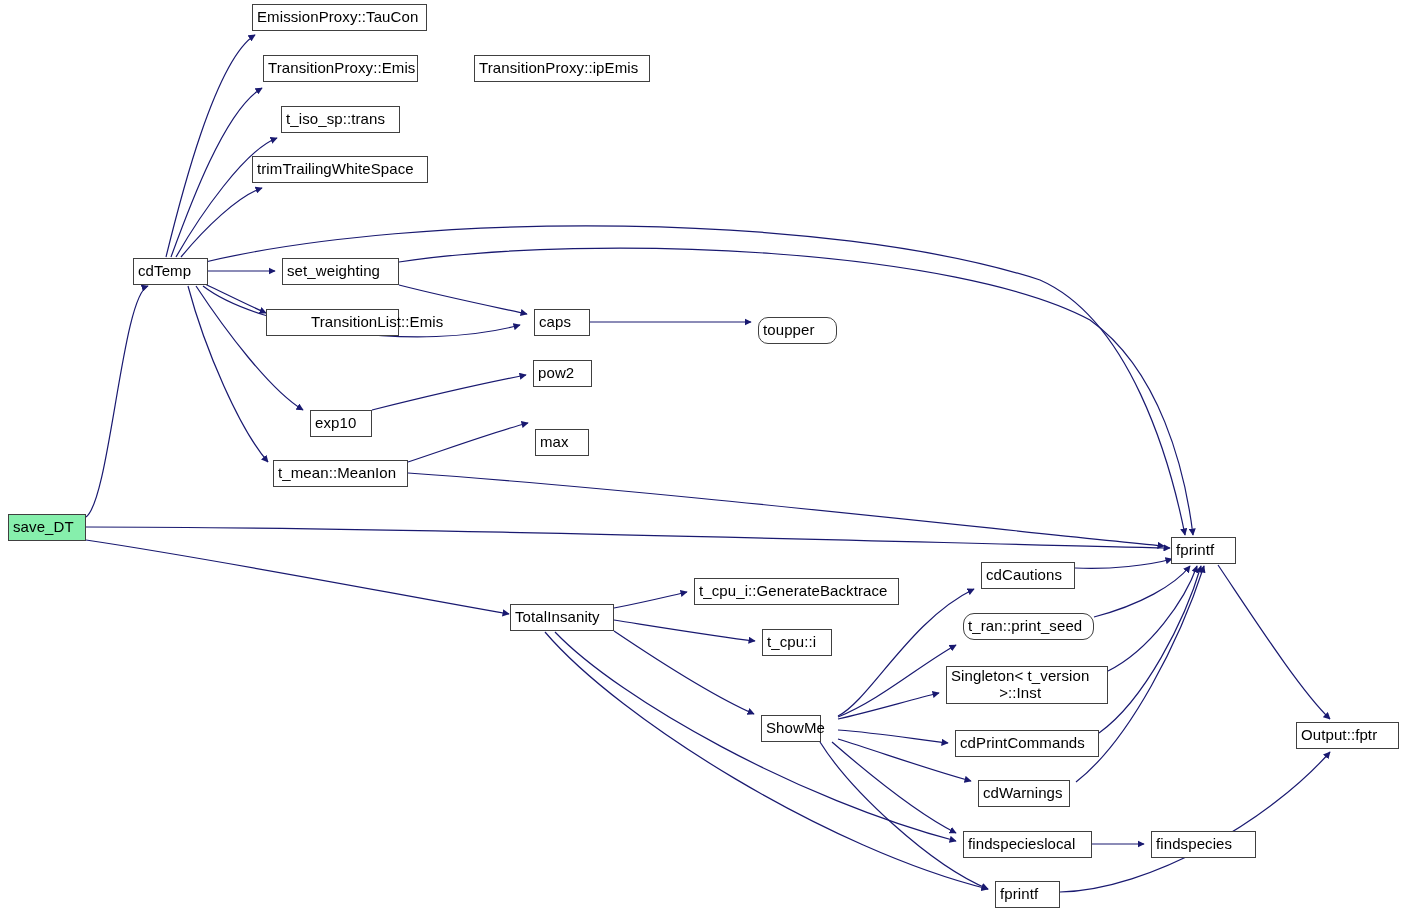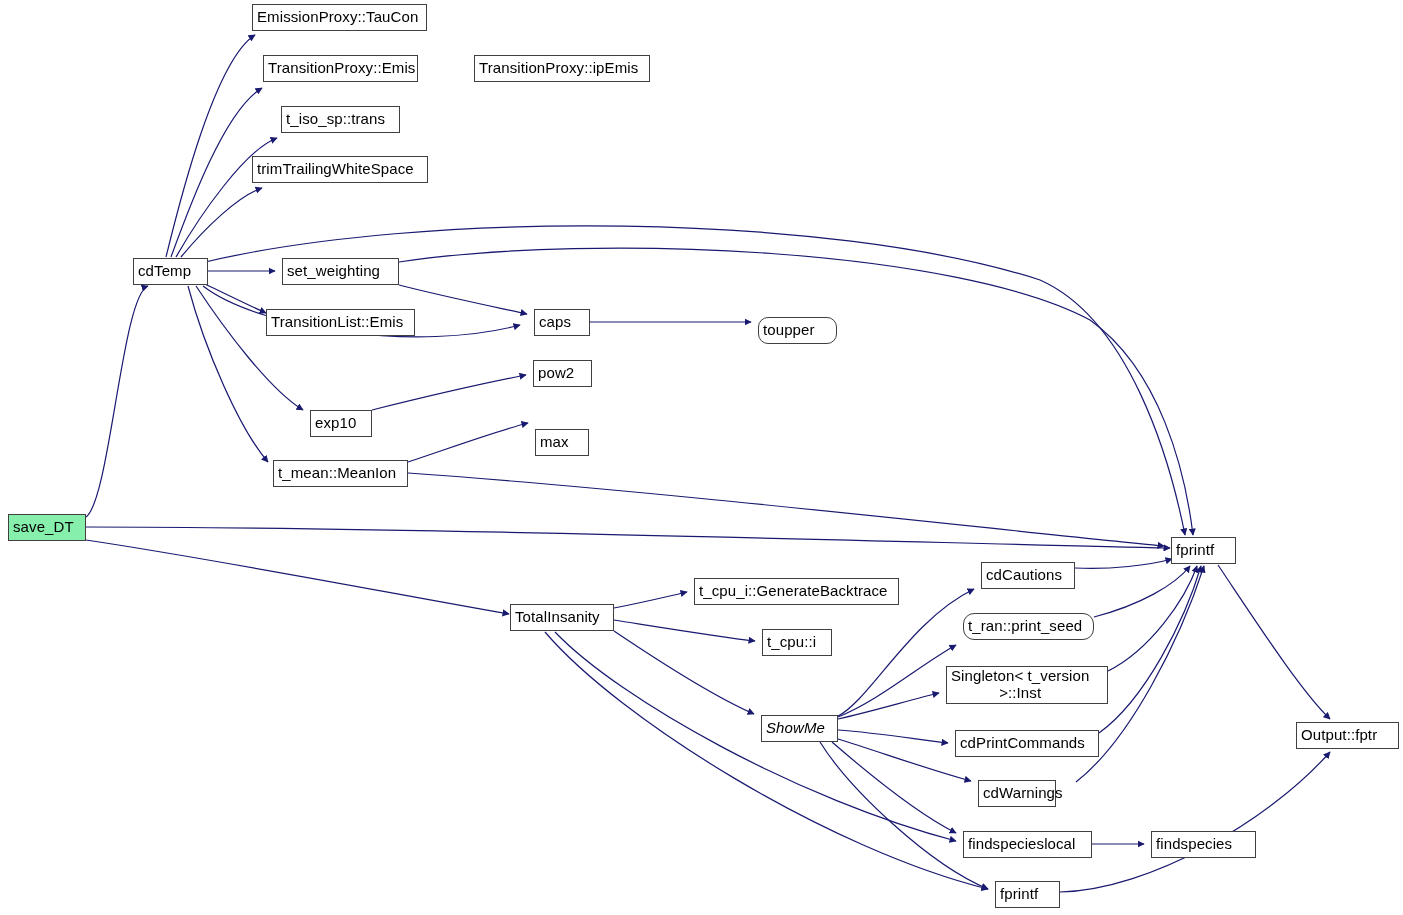--- a/index.html
+++ b/index.html
@@ -106,37 +106,37 @@
 
   <div id="node-layer">
       <div class="node root" style="left: 8px; top: 514px; width: 78px; height: 27px;"><span class="node-label">save_DT</span></div>
       <div class="node" style="left: 133px; top: 258px; width: 75px; height: 27px;"><span class="node-label">cdTemp</span></div>
       <div class="node" style="left: 252px; top: 4px; width: 175px; height: 27px;"><span class="node-label">EmissionProxy::TauCon</span></div>
       <div class="node" style="left: 263px; top: 55px; width: 155px; height: 27px;"><span class="node-label">TransitionProxy::Emis</span></div>
       <div class="node" style="left: 474px; top: 55px; width: 176px; height: 27px;"><span class="node-label">TransitionProxy::ipEmis</span></div>
       <div class="node" style="left: 281px; top: 106px; width: 119px; height: 27px;"><span class="node-label">t_iso_sp::trans</span></div>
       <div class="node" style="left: 252px; top: 156px; width: 176px; height: 27px;"><span class="node-label">trimTrailingWhiteSpace</span></div>
       <div class="node" style="left: 282px; top: 258px; width: 117px; height: 27px;"><span class="node-label">set_weighting</span></div>
-      <div class="node" style="left: 266px; top: 309px; width: 149px; height: 27px;"><span class="node-label">TransitionList::Emis</span></div>
+      <div class="node" style="left: 266px; top: 309px; width: 133px; height: 27px; padding-left: 40px;"><span class="node-label">TransitionList::Emis</span></div>
       <div class="node" style="left: 534px; top: 309px; width: 56px; height: 27px;"><span class="node-label">caps</span></div>
       <div class="node" style="left: 758px; top: 317px; width: 79px; height: 27px; border-radius: 10px;"><span class="node-label">toupper</span></div>
       <div class="node" style="left: 533px; top: 360px; width: 59px; height: 27px;"><span class="node-label">pow2</span></div>
       <div class="node" style="left: 310px; top: 410px; width: 62px; height: 27px;"><span class="node-label">exp10</span></div>
       <div class="node" style="left: 535px; top: 429px; width: 54px; height: 27px;"><span class="node-label">max</span></div>
       <div class="node" style="left: 273px; top: 460px; width: 135px; height: 27px;"><span class="node-label">t_mean::MeanIon</span></div>
       <div class="node" style="left: 1171px; top: 537px; width: 65px; height: 27px;"><span class="node-label">fprintf</span></div>
       <div class="node" style="left: 510px; top: 604px; width: 104px; height: 27px;"><span class="node-label">TotalInsanity</span></div>
       <div class="node" style="left: 694px; top: 578px; width: 205px; height: 27px;"><span class="node-label">t_cpu_i::GenerateBacktrace</span></div>
       <div class="node" style="left: 762px; top: 629px; width: 70px; height: 27px;"><span class="node-label">t_cpu::i</span></div>
       <div class="node" style="left: 981px; top: 562px; width: 94px; height: 27px;"><span class="node-label">cdCautions</span></div>
       <div class="node" style="left: 963px; top: 613px; width: 131px; height: 27px; border-radius: 11px;"><span class="node-label">t_ran::print_seed</span></div>
       <div class="node" style="left: 946px; top: 666px; width: 162px; height: 38px;"><span class="node-label">Singleton&lt; t_version
 &gt;::Inst</span></div>
-      <div class="node" style="left: 761px; top: 715px; width: 77px; height: 27px; font-style: italic;"><span class="node-label">ShowMe</span></div>
+      <div class="node" style="left: 761px; top: 715px; width: 60px; height: 27px;"><span class="node-label">ShowMe</span></div>
       <div class="node" style="left: 955px; top: 730px; width: 144px; height: 27px;"><span class="node-label">cdPrintCommands</span></div>
-      <div class="node" style="left: 978px; top: 780px; width: 78px; height: 27px;"><span class="node-label">cdWarnings</span></div>
+      <div class="node" style="left: 978px; top: 780px; width: 92px; height: 27px;"><span class="node-label">cdWarnings</span></div>
       <div class="node" style="left: 1296px; top: 722px; width: 103px; height: 27px;"><span class="node-label">Output::fptr</span></div>
       <div class="node" style="left: 963px; top: 831px; width: 129px; height: 27px;"><span class="node-label">findspecieslocal</span></div>
       <div class="node" style="left: 1151px; top: 831px; width: 105px; height: 27px;"><span class="node-label">findspecies</span></div>
       <div class="node" style="left: 995px; top: 881px; width: 65px; height: 27px;"><span class="node-label">fprintf</span></div>
     </div>
 
 </div>
 
 </body></html>

